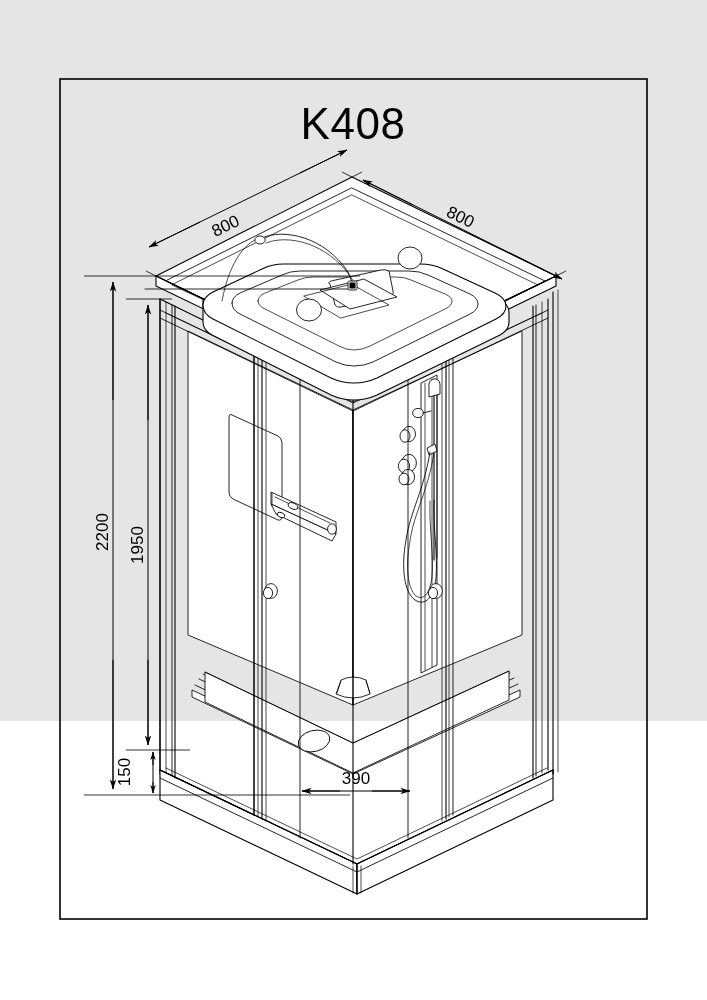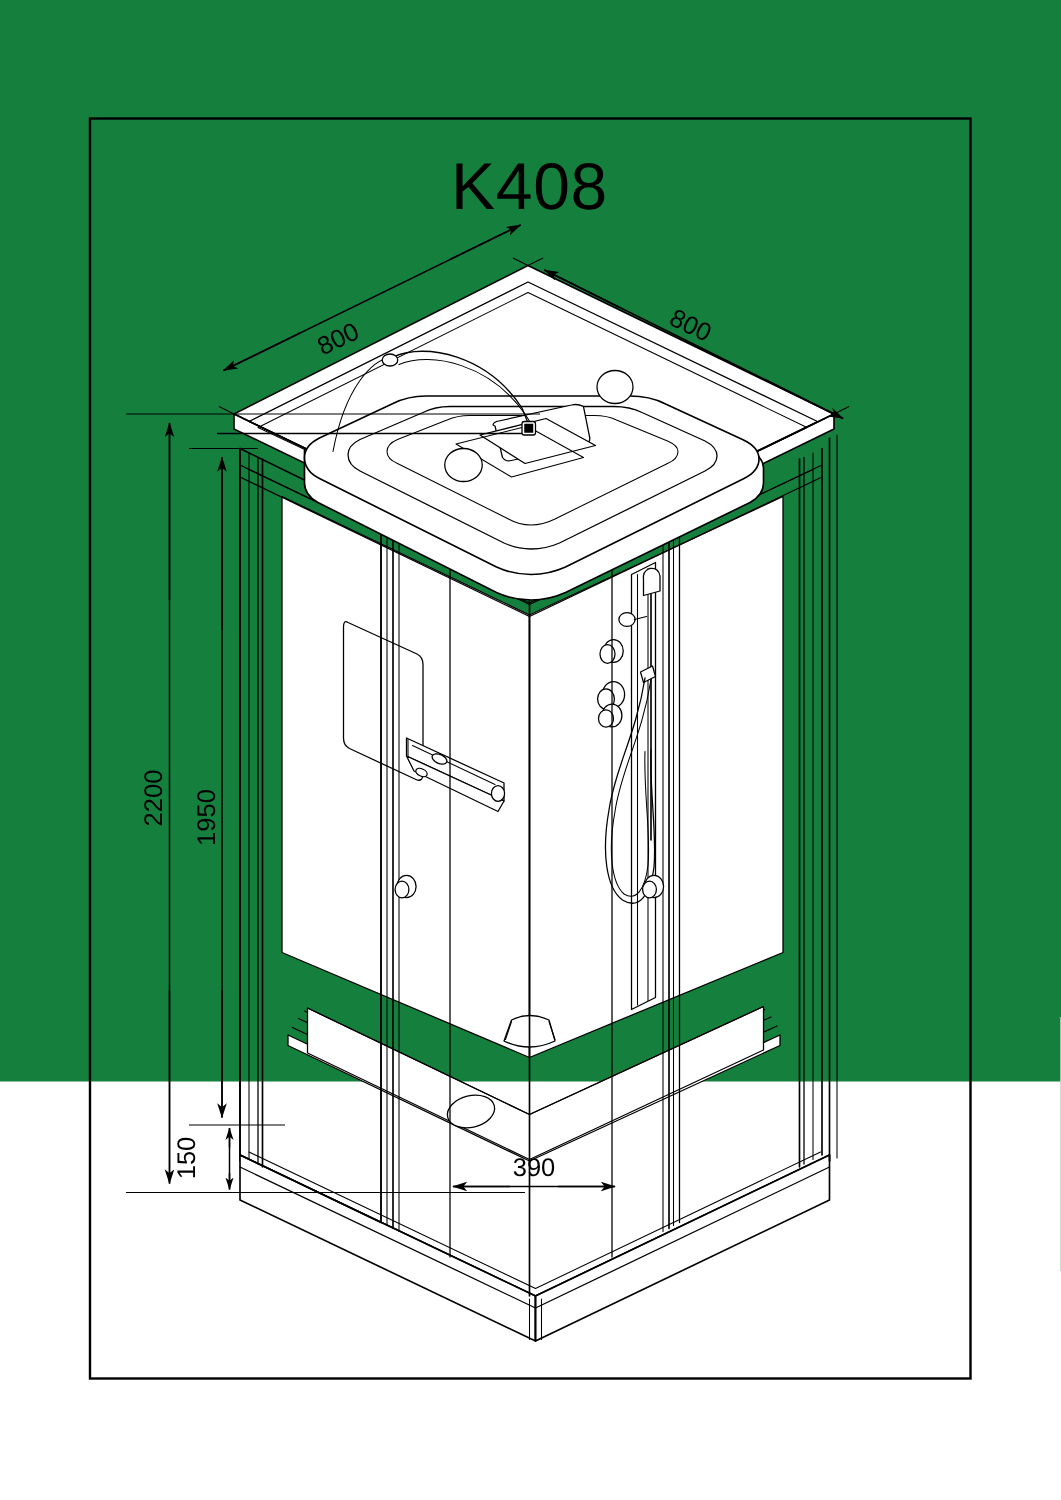--- a/index.html
+++ b/index.html
@@ -11,21 +11,21 @@
   body {
     width: 707px;
     height: 1000px;
     overflow: hidden;
     font-family: "Liberation Sans", sans-serif;
   }
   #sheet {
     position: relative;
     width: 707px;
     height: 721px;
-    background: #15803d;
+    background: #e5e5e5;
   }
   svg#drawing {
     display: block;
     width: 707px;
     height: 1000px;
   }
   .ln {
     fill: none;
     stroke: #000000;
     stroke-width: 1.1;

